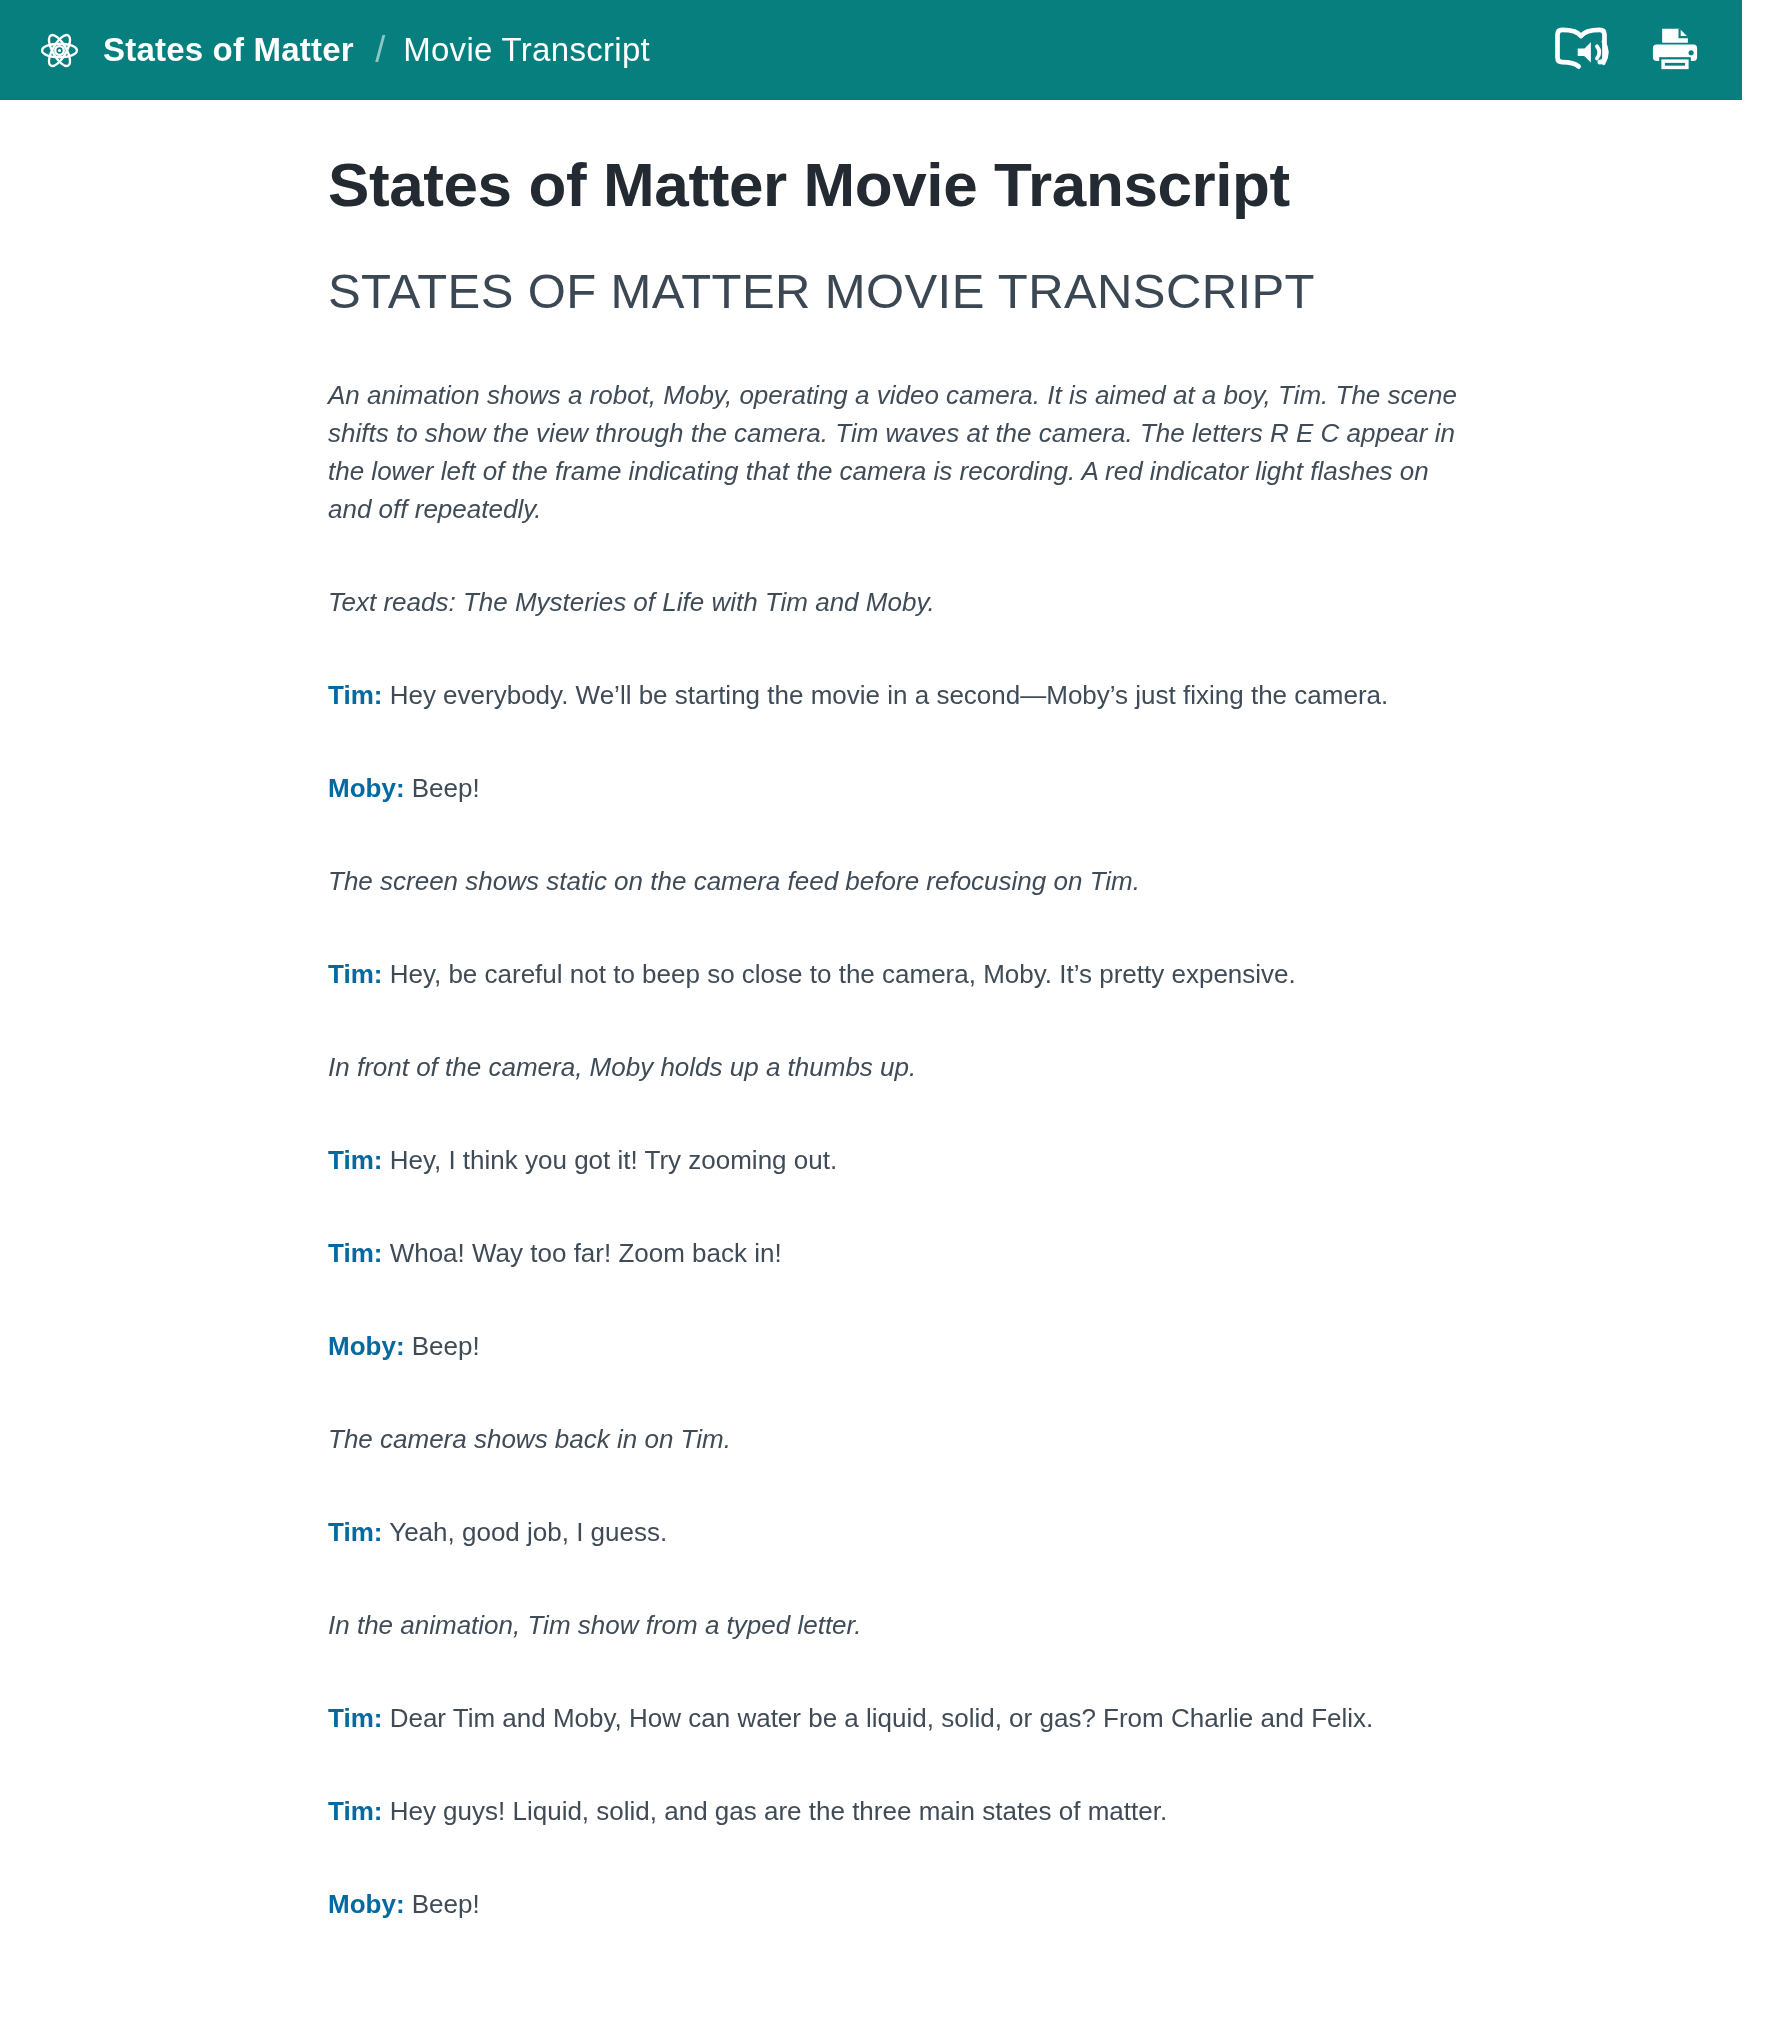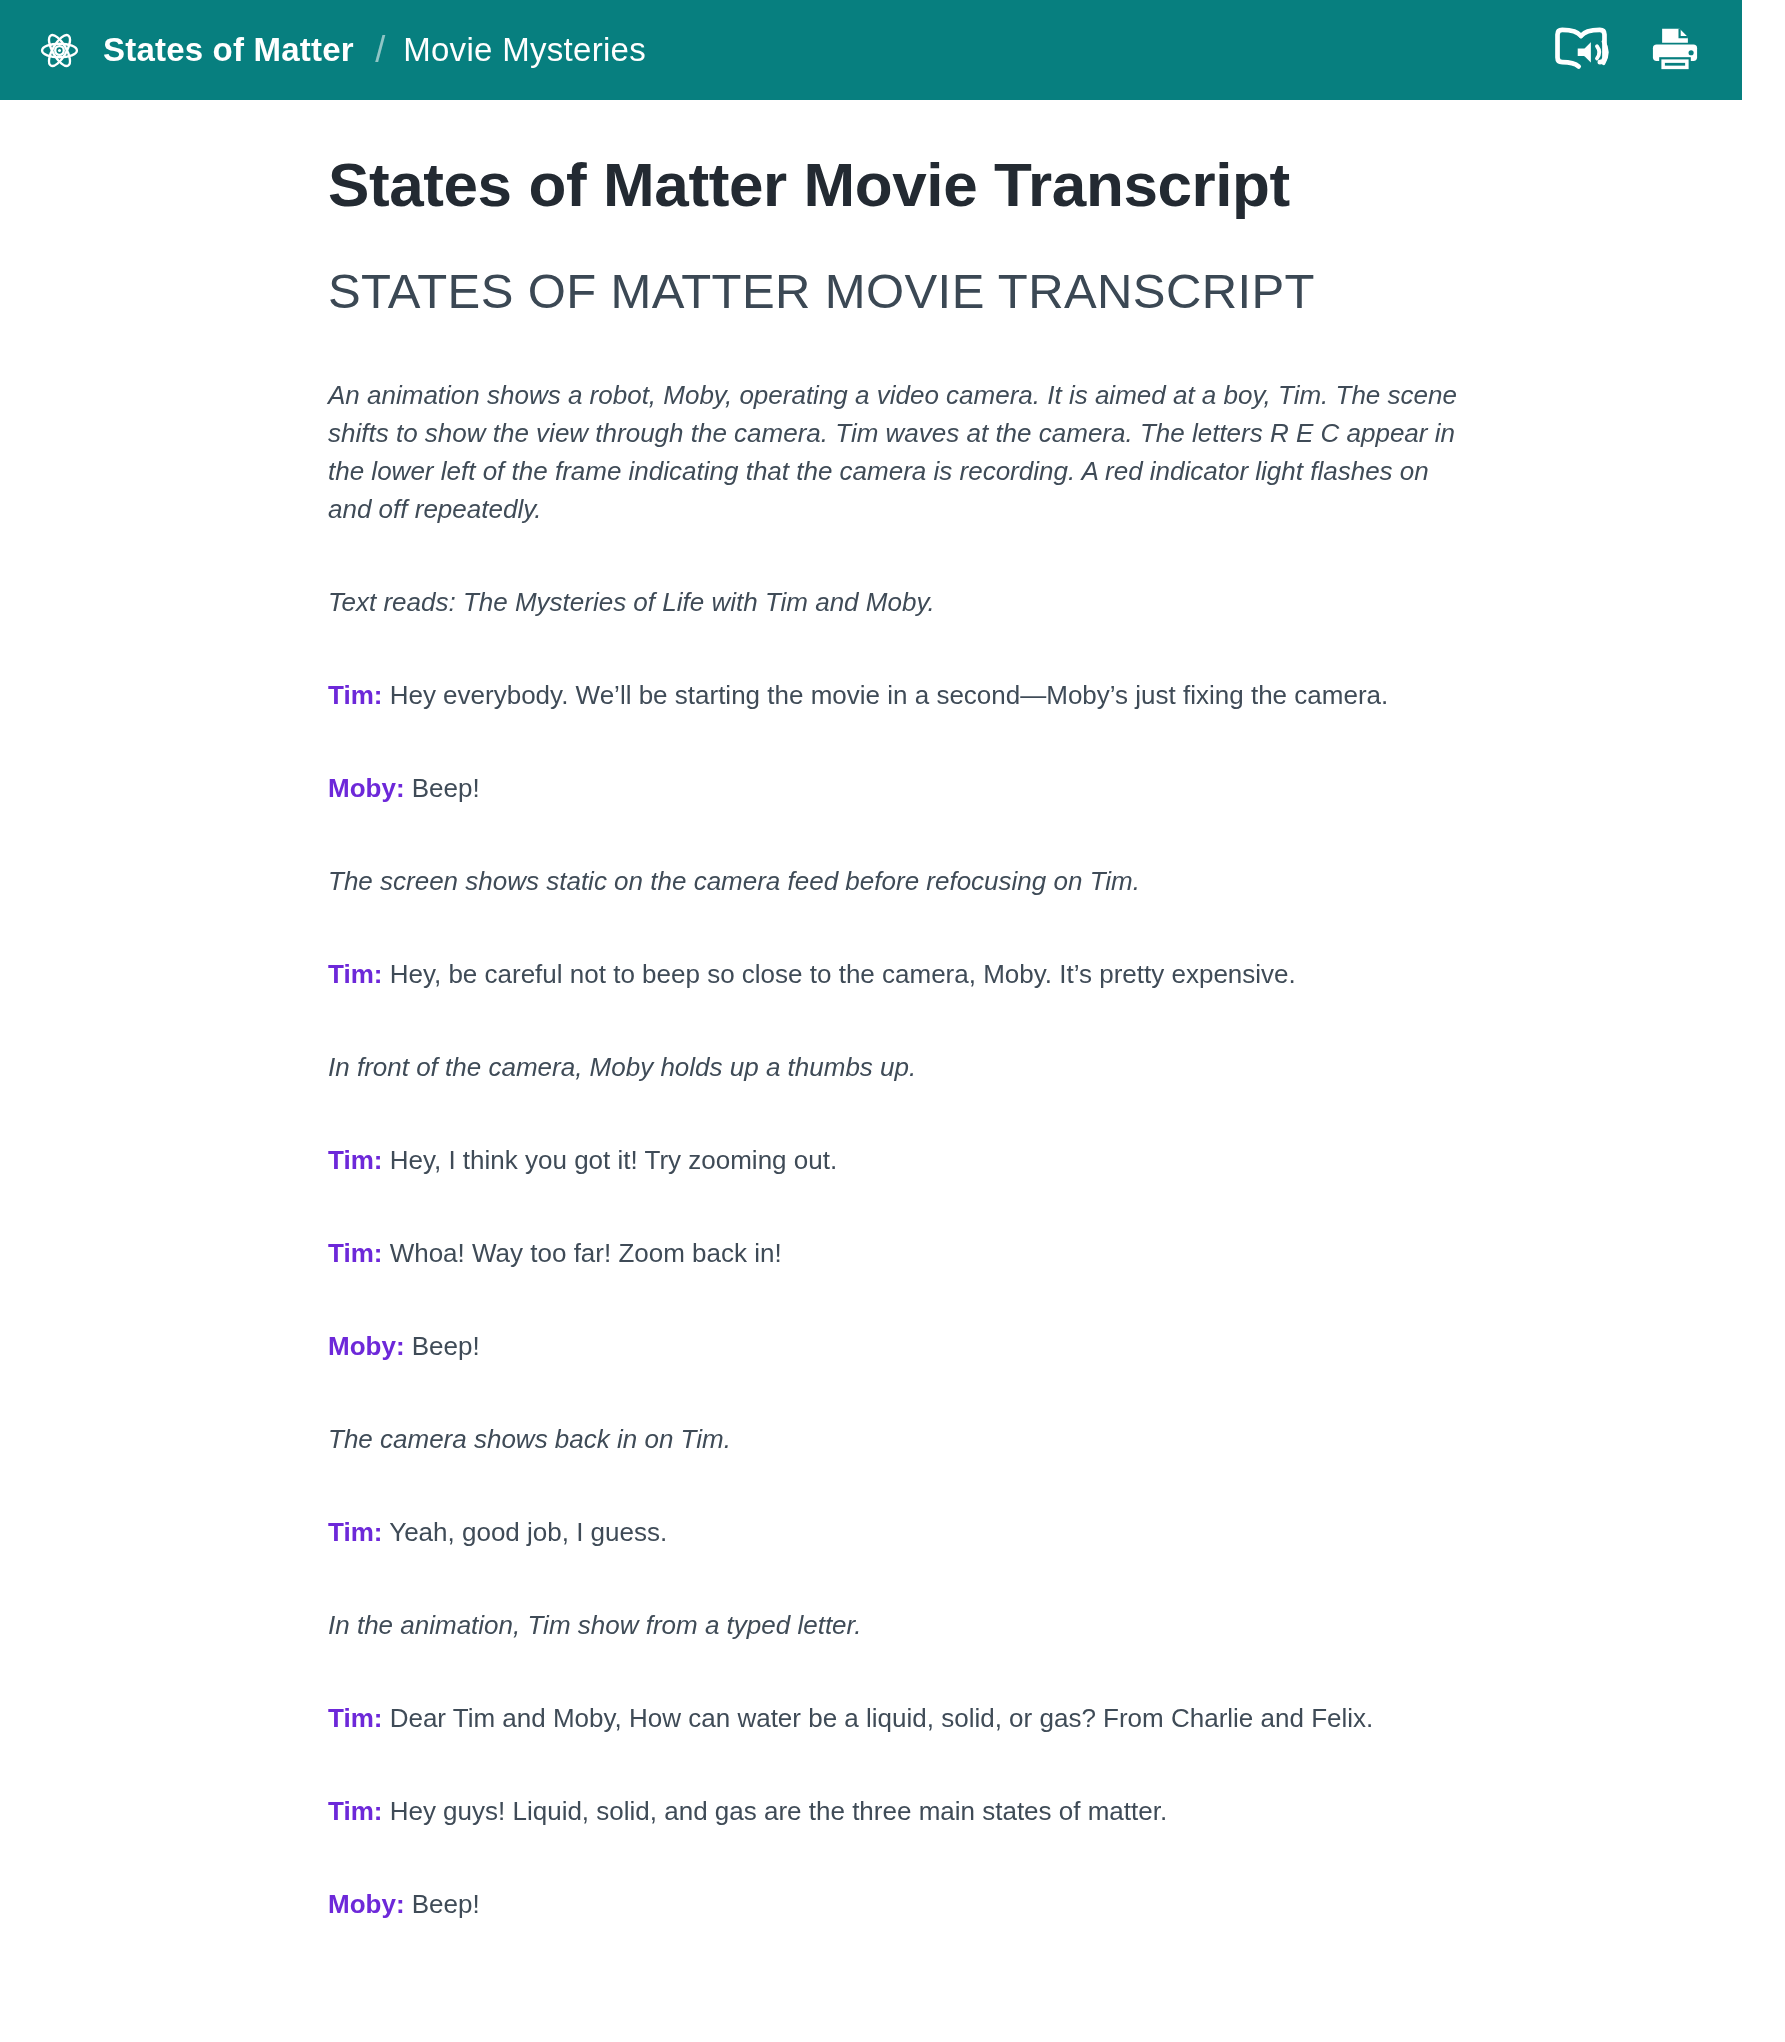--- a/index.html
+++ b/index.html
@@ -80,21 +80,21 @@
   }
   .transcript p {
     font-size: 26px;
     line-height: 38px;
     color: #3F4B57;
     margin: 0 0 55px 0;
   }
   .transcript p.stage { font-style: italic; }
   .transcript p.dialogue strong {
     font-weight: 700;
-    color: #6d28d9;
+    color: #0369a1;
   }
 </style>
 </head>
 <body>
 
 <header class="app-header">
   <span class="topic-icon-wrap">
     <svg width="41" height="41" viewBox="0 0 40 40">
       <g fill="none" stroke="#ffffff" stroke-width="2.3">
         <ellipse cx="20" cy="20" rx="17" ry="6.6"></ellipse>
@@ -102,21 +102,21 @@
         <ellipse cx="20" cy="20" rx="17" ry="6.6" transform="rotate(120 20 20)"></ellipse>
         <circle cx="20" cy="20" r="4.2"></circle>
       </g>
       <circle cx="20" cy="20" r="1.5" fill="#ffffff"></circle>
     </svg>
   </span>
 
   <nav class="breadcrumb">
     <a class="crumb-topic">States of Matter</a>
     <span class="crumb-sep">/</span>
-    <span class="crumb-page">Movie Mysteries</span>
+    <span class="crumb-page">Movie Transcript</span>
   </nav>
 
   <span class="header-spacer"></span>
 
   <button class="header-btn" title="">
     <span style="display:flex;">
       <svg width="62" height="52" viewBox="0 0 66 54">
         <g fill="none" stroke="#ffffff" stroke-width="5" stroke-linecap="round" stroke-linejoin="round">
           <path d="M33 12 C29 6.5 21 5.5 13 5.5 Q8 5.5 8 10.5 V35 Q8 40 13 40 C19 40 26 40.5 30.5 44.5"></path>
           <path d="M33 12 C37 6.5 45 5.5 53 5.5 Q58 5.5 58 10.5 V35 Q58 40 53 40"></path>

